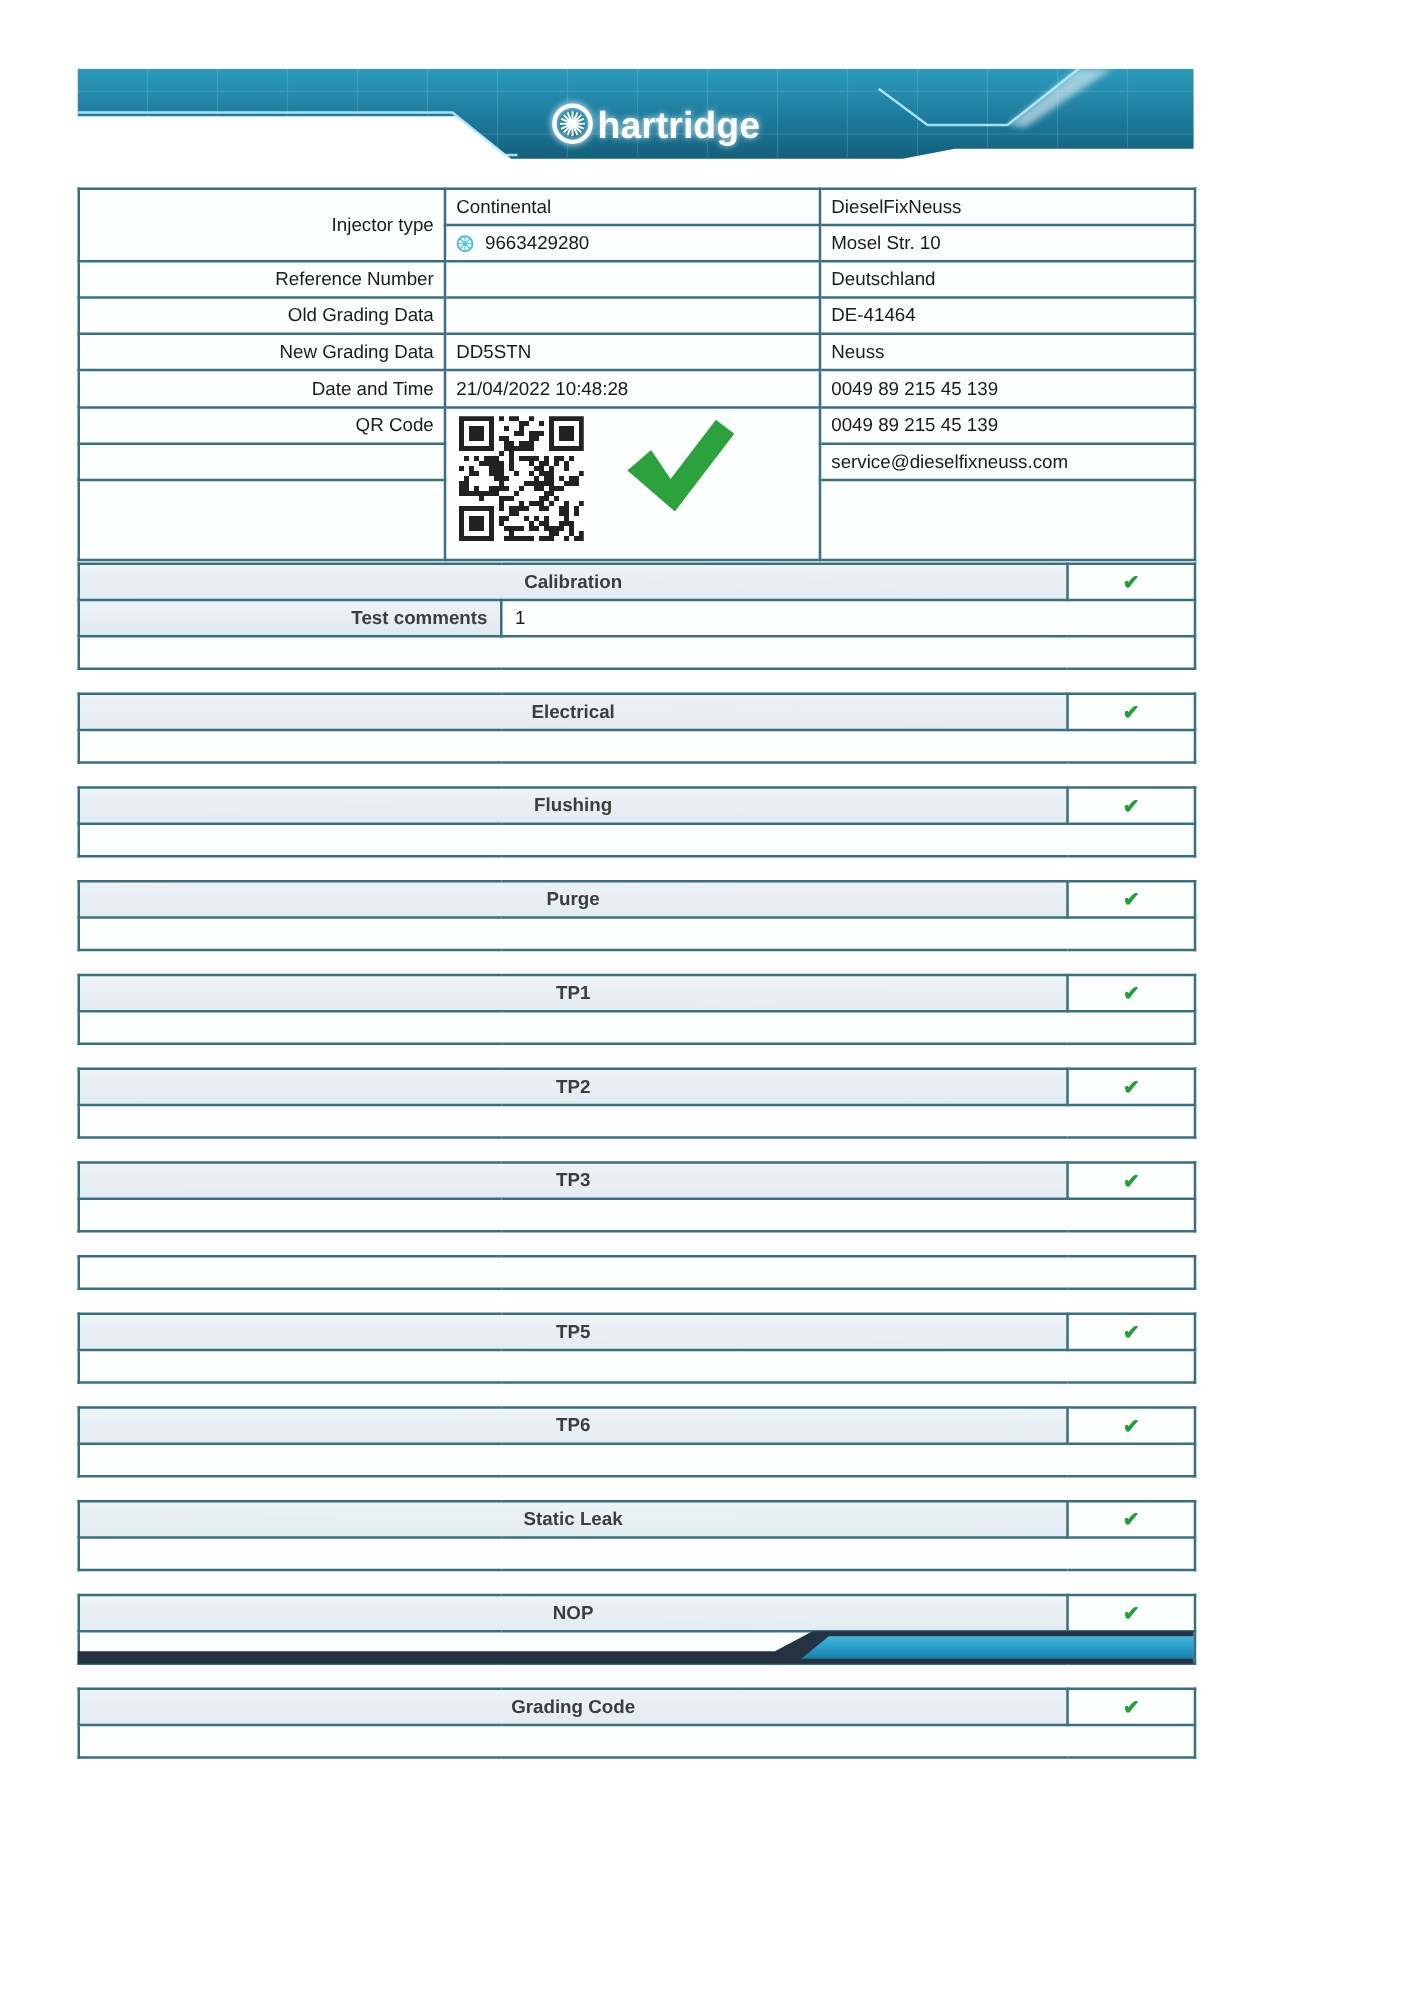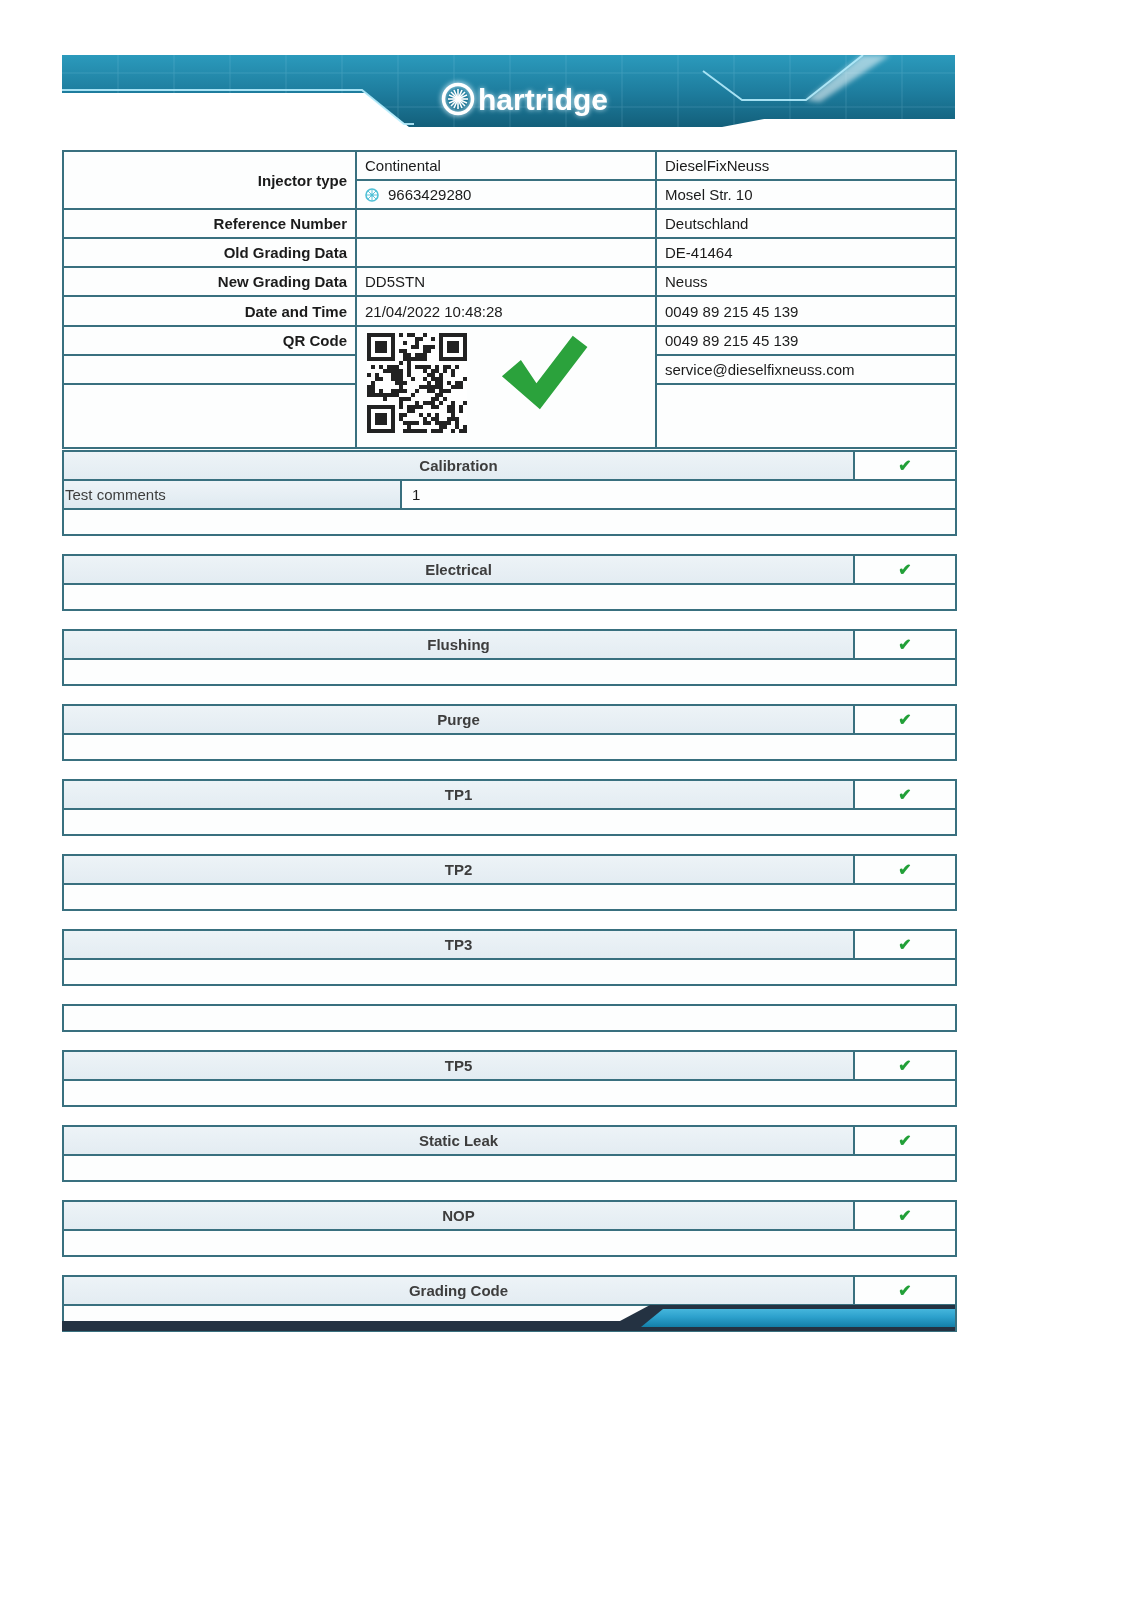--- a/index.html
+++ b/index.html
@@ -22,21 +22,21 @@
     width: 893px; border-collapse: collapse; table-layout: fixed;
   }
   table.info td {
     border: 2px solid #39707f;
     font-size: 15px; color: #1b1b1b;
     padding: 2px 8px; vertical-align: middle;
     background: #fdfefe;
   }
   td.lbl {
     background: linear-gradient(#eef4f8, #dfe9f0);
-    font-weight: bold; color: #3d3d3d; text-align: right;
+    font-weight: normal; color: #3d3d3d; text-align: right;
     padding-right: 10px;
   }
   td.noborder { border: none; background: transparent; }
   .bold-val { font-weight: normal; }
   .pn-cell { display: flex; align-items: center; gap: 9px; }
   .qr-wrap { display: flex; align-items: flex-start; gap: 28px; padding: 4px 2px; }
 
   
   .sections { position: absolute; left: 0; top: 450px; width: 893px; }
   table.section {
@@ -46,22 +46,22 @@
   table.section td { border: 2px solid #39707f; vertical-align: middle; }
   td.section-title {
     background: linear-gradient(#edf3f7, #e3ecf2);
     font-size: 15px; font-weight: bold; color: #3d3d3d;
     text-align: center; height: 29px;
   }
   td.section-check { background: #fdfefe; text-align: center; height: 29px; }
   td.section-check span { color: #22a038; font-size: 16px; font-weight: bold; }
   td.comment-lbl {
     background: linear-gradient(#eef4f8, #dfe9f0);
-    font-size: 15px; font-weight: normal; color: #3d3d3d;
-    text-align: left; padding-right: 10px; height: 29px;
+    font-size: 15px; font-weight: bold; color: #3d3d3d;
+    text-align: right; padding-right: 10px; height: 29px;
   }
   td.comment-val { background: #fdfefe; font-size: 15px; color: #1b1b1b; padding-left: 10px; height: 29px; }
   td.gap-row { background: #fdfefe; height: 26px; }
 
   table.version-row { width: 893px; border-collapse: collapse; margin-top: 14px; }
   table.version-row td {
     border: 2px solid #39707f; background: #fdfefe;
     height: 18px; text-align: center;
     font-size: 9.5px; color: #44505a; letter-spacing: .3px;
   }
@@ -576,20 +576,37 @@
         <td class="section-title" colspan="2">TP5</td>
         <td class="section-check"><span>✔</span></td>
       </tr>
 
       <tr>
         <td class="gap-row" colspan="3"></td>
       </tr>
     </tbody>
       </table>
 
+    <table class="section">
+      <colgroup>
+          <col style="width:338px">
+          <col style="width:453px">
+          <col style="width:102px">
+        </colgroup>
+      <tbody>
+          <tr>
+        <td class="section-title" colspan="2">TP6</td>
+        <td class="section-check"><span>✔</span></td>
+      </tr>
+
+      <tr>
+        <td class="gap-row" colspan="3"></td>
+      </tr>
+    </tbody>
+      </table>
 
     <table class="section">
       <colgroup>
           <col style="width:338px">
           <col style="width:453px">
           <col style="width:102px">
         </colgroup>
       <tbody>
           <tr>
         <td class="section-title" colspan="2">Static Leak</td>

